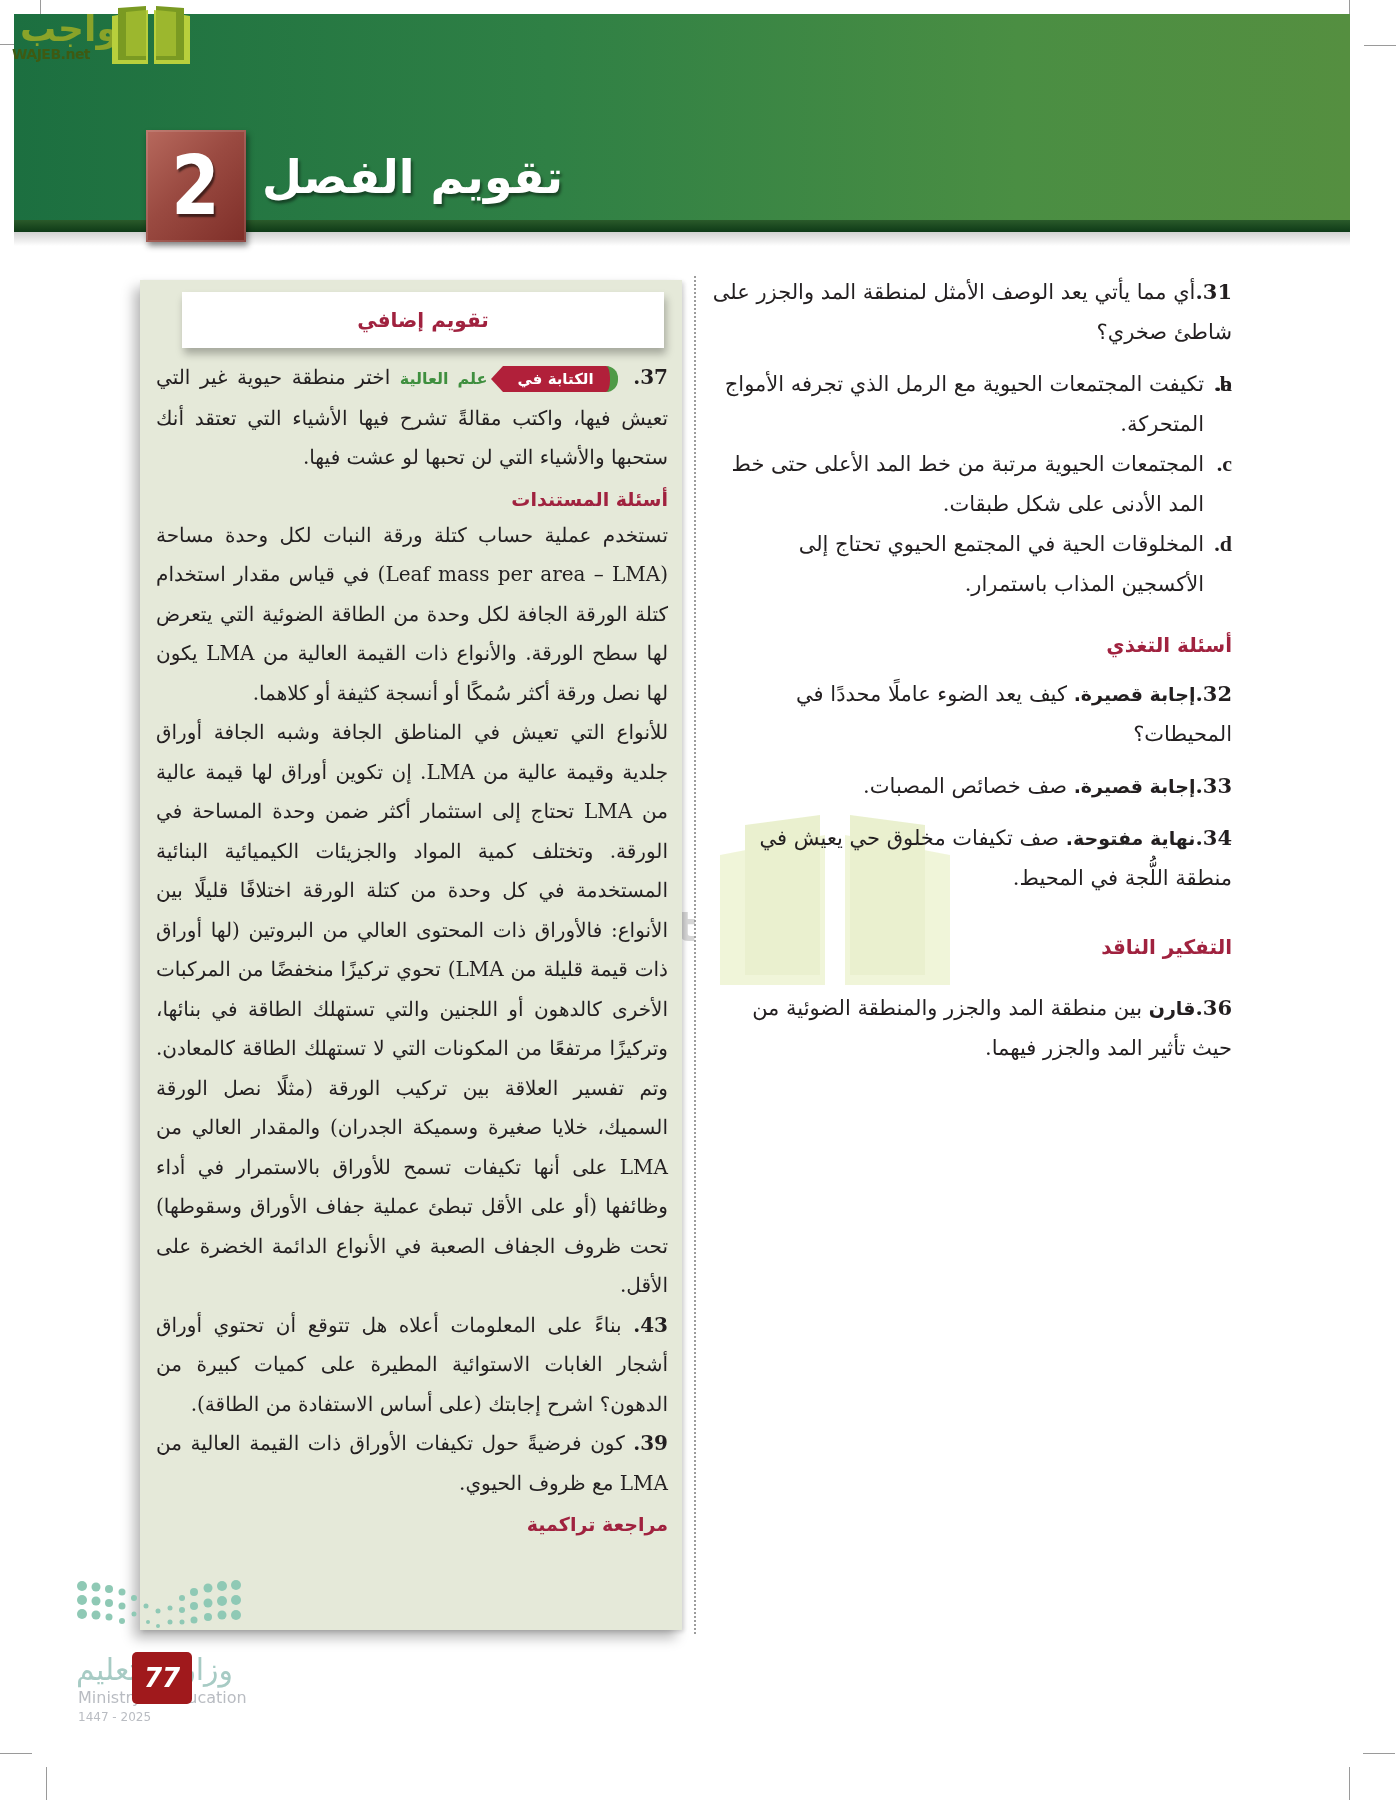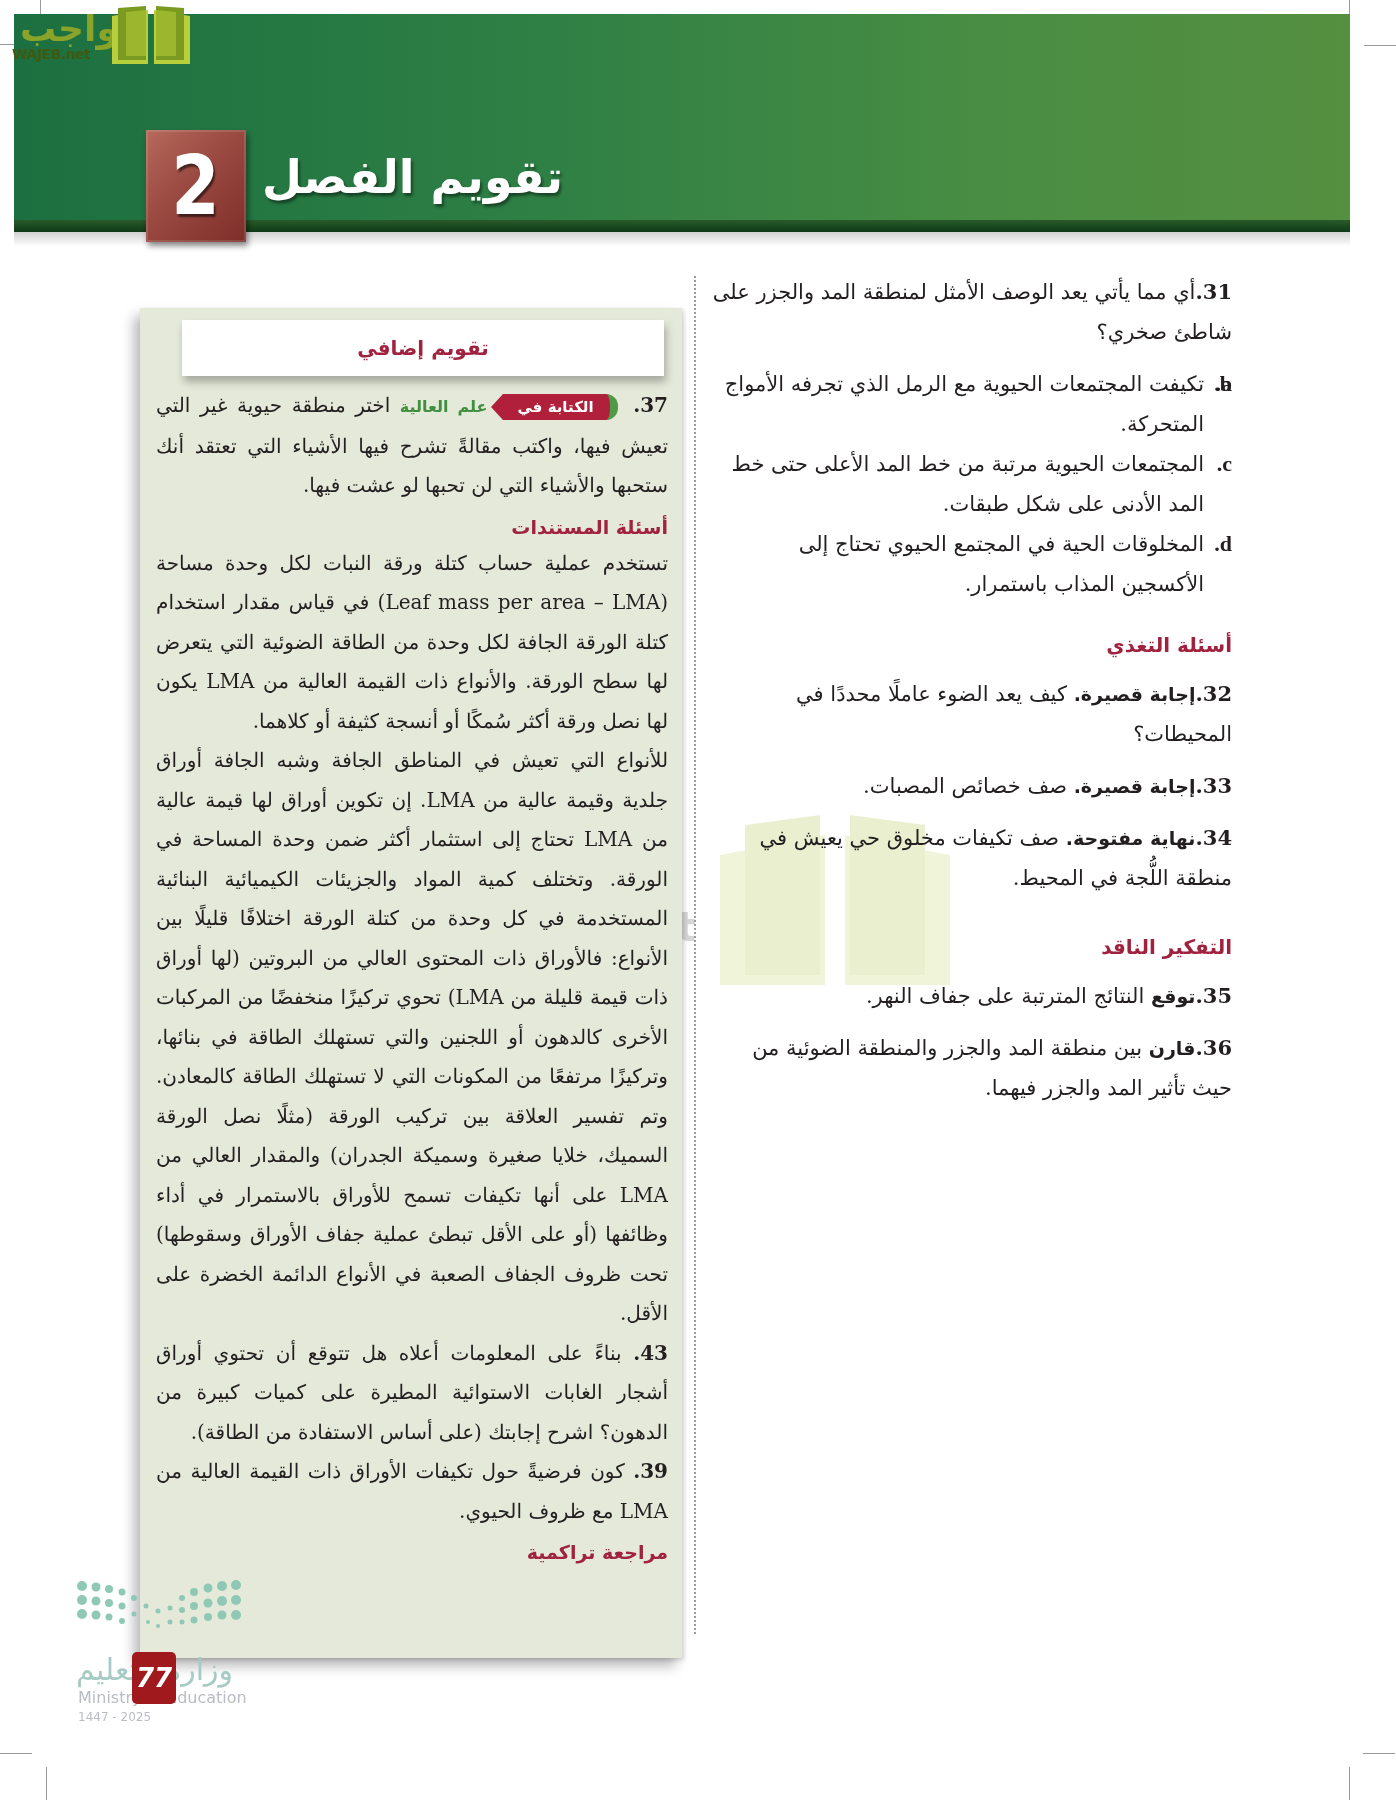--- a/index.html
+++ b/index.html
@@ -70,21 +70,20 @@
   .divider {
     position: absolute; left: 694px; top: 276px; width: 0; height: 1358px;
     border-left: 2px dotted #9c9c9c;
   }
 
   
   .panel {
     position: absolute; left: 140px; top: 280px; width: 542px; height: 1350px;
     background: #e5e9d9;
     box-shadow: -6px 8px 12px rgba(0,0,0,0.28), 2px 2px 4px rgba(0,0,0,0.15);
-    margin-top: 28px;
   }
   .panel-title-box {
     position: absolute; left: 42px; top: 12px; width: 482px; height: 56px;
     background: #ffffff; box-shadow: 2px 6px 8px rgba(0,0,0,0.28);
     display: flex; align-items: center; justify-content: center;
   }
   .panel-title {
     font-family: "DejaVu Sans", sans-serif; font-weight: bold; font-size: 20px; color: #a0223f;
   }
   .panel-body {
@@ -112,21 +111,21 @@
   .mid-wm .mid-ar { position: absolute; left: 0; top: -10px; font-family: "DejaVu Sans", sans-serif; font-weight: bold; font-size: 86px; color: #c8cf9c; direction: rtl; }
   .mid-wm .mid-en { position: absolute; left: 20px; top: 104px; font-family: "DejaVu Sans", sans-serif; font-weight: bold; font-size: 40px; color: #b6b6b6; }
   .book-wm { position: absolute; left: 720px; top: 815px; width: 230px; height: 170px; opacity: 0.5; }
 
   
   .dots-logo { position: absolute; left: 76px; top: 1580px; width: 180px; height: 60px; }
   .ministry-ar { position: absolute; left: 76px; top: 1652px; font-family: "DejaVu Sans", sans-serif; font-size: 30px; color: #a7cbc4; direction: rtl; }
   .ministry-en { position: absolute; left: 78px; top: 1688px; font-family: "DejaVu Sans", sans-serif; font-size: 16px; color: #b9bcc2; }
   .ministry-year { position: absolute; left: 78px; top: 1710px; font-family: "DejaVu Sans", sans-serif; font-size: 12px; color: #b9bcc2; }
   .page-num {
-    position: absolute; left: 132px; top: 1652px; width: 44px; height: 52px;
+    position: absolute; left: 132px; top: 1652px; width: 60px; height: 52px;
     background: #a0191c; border-radius: 5px; color: #fff;
     font-family: "DejaVu Sans", sans-serif; font-weight: bold; font-style: italic; font-size: 26px;
     display: flex; align-items: center; justify-content: center;
   }
 </style>
 </head>
 <body>
 
 <div class="crop" style="left:40px;top:0;width:1px;height:50px;"></div>
 <div class="crop" style="left:0;top:44px;width:26px;height:1px;"></div>
@@ -206,24 +205,20 @@
   </div>
   <div style="height:12px"></div>
   <div class="q-block">
     <span class="q-num">34.</span><span class="kw">نهاية مفتوحة.</span>
     <span>صف تكيفات مخلوق حي يعيش في منطقة اللُّجة في المحيط.</span>
   </div>
 
   <div style="height:34px"></div>
   <div class="sec-head">التفكير الناقد</div>
   <div style="height:14px"></div>
-  <div class="q-block">
-    <span class="q-num">35.</span><span class="kw">توقع</span>
-    <span>النتائج المترتبة على جفاف النهر.</span>
-  </div>
   <div style="height:12px"></div>
   <div class="q-block">
     <span class="q-num">36.</span><span class="kw">قارن</span>
     <span>بين منطقة المد والجزر والمنطقة الضوئية من حيث تأثير المد والجزر فيهما.</span>
   </div>
 </div>
 
 <div class="panel">
   <div class="panel-title-box">
     <span class="panel-title">تقويم إضافي</span>

